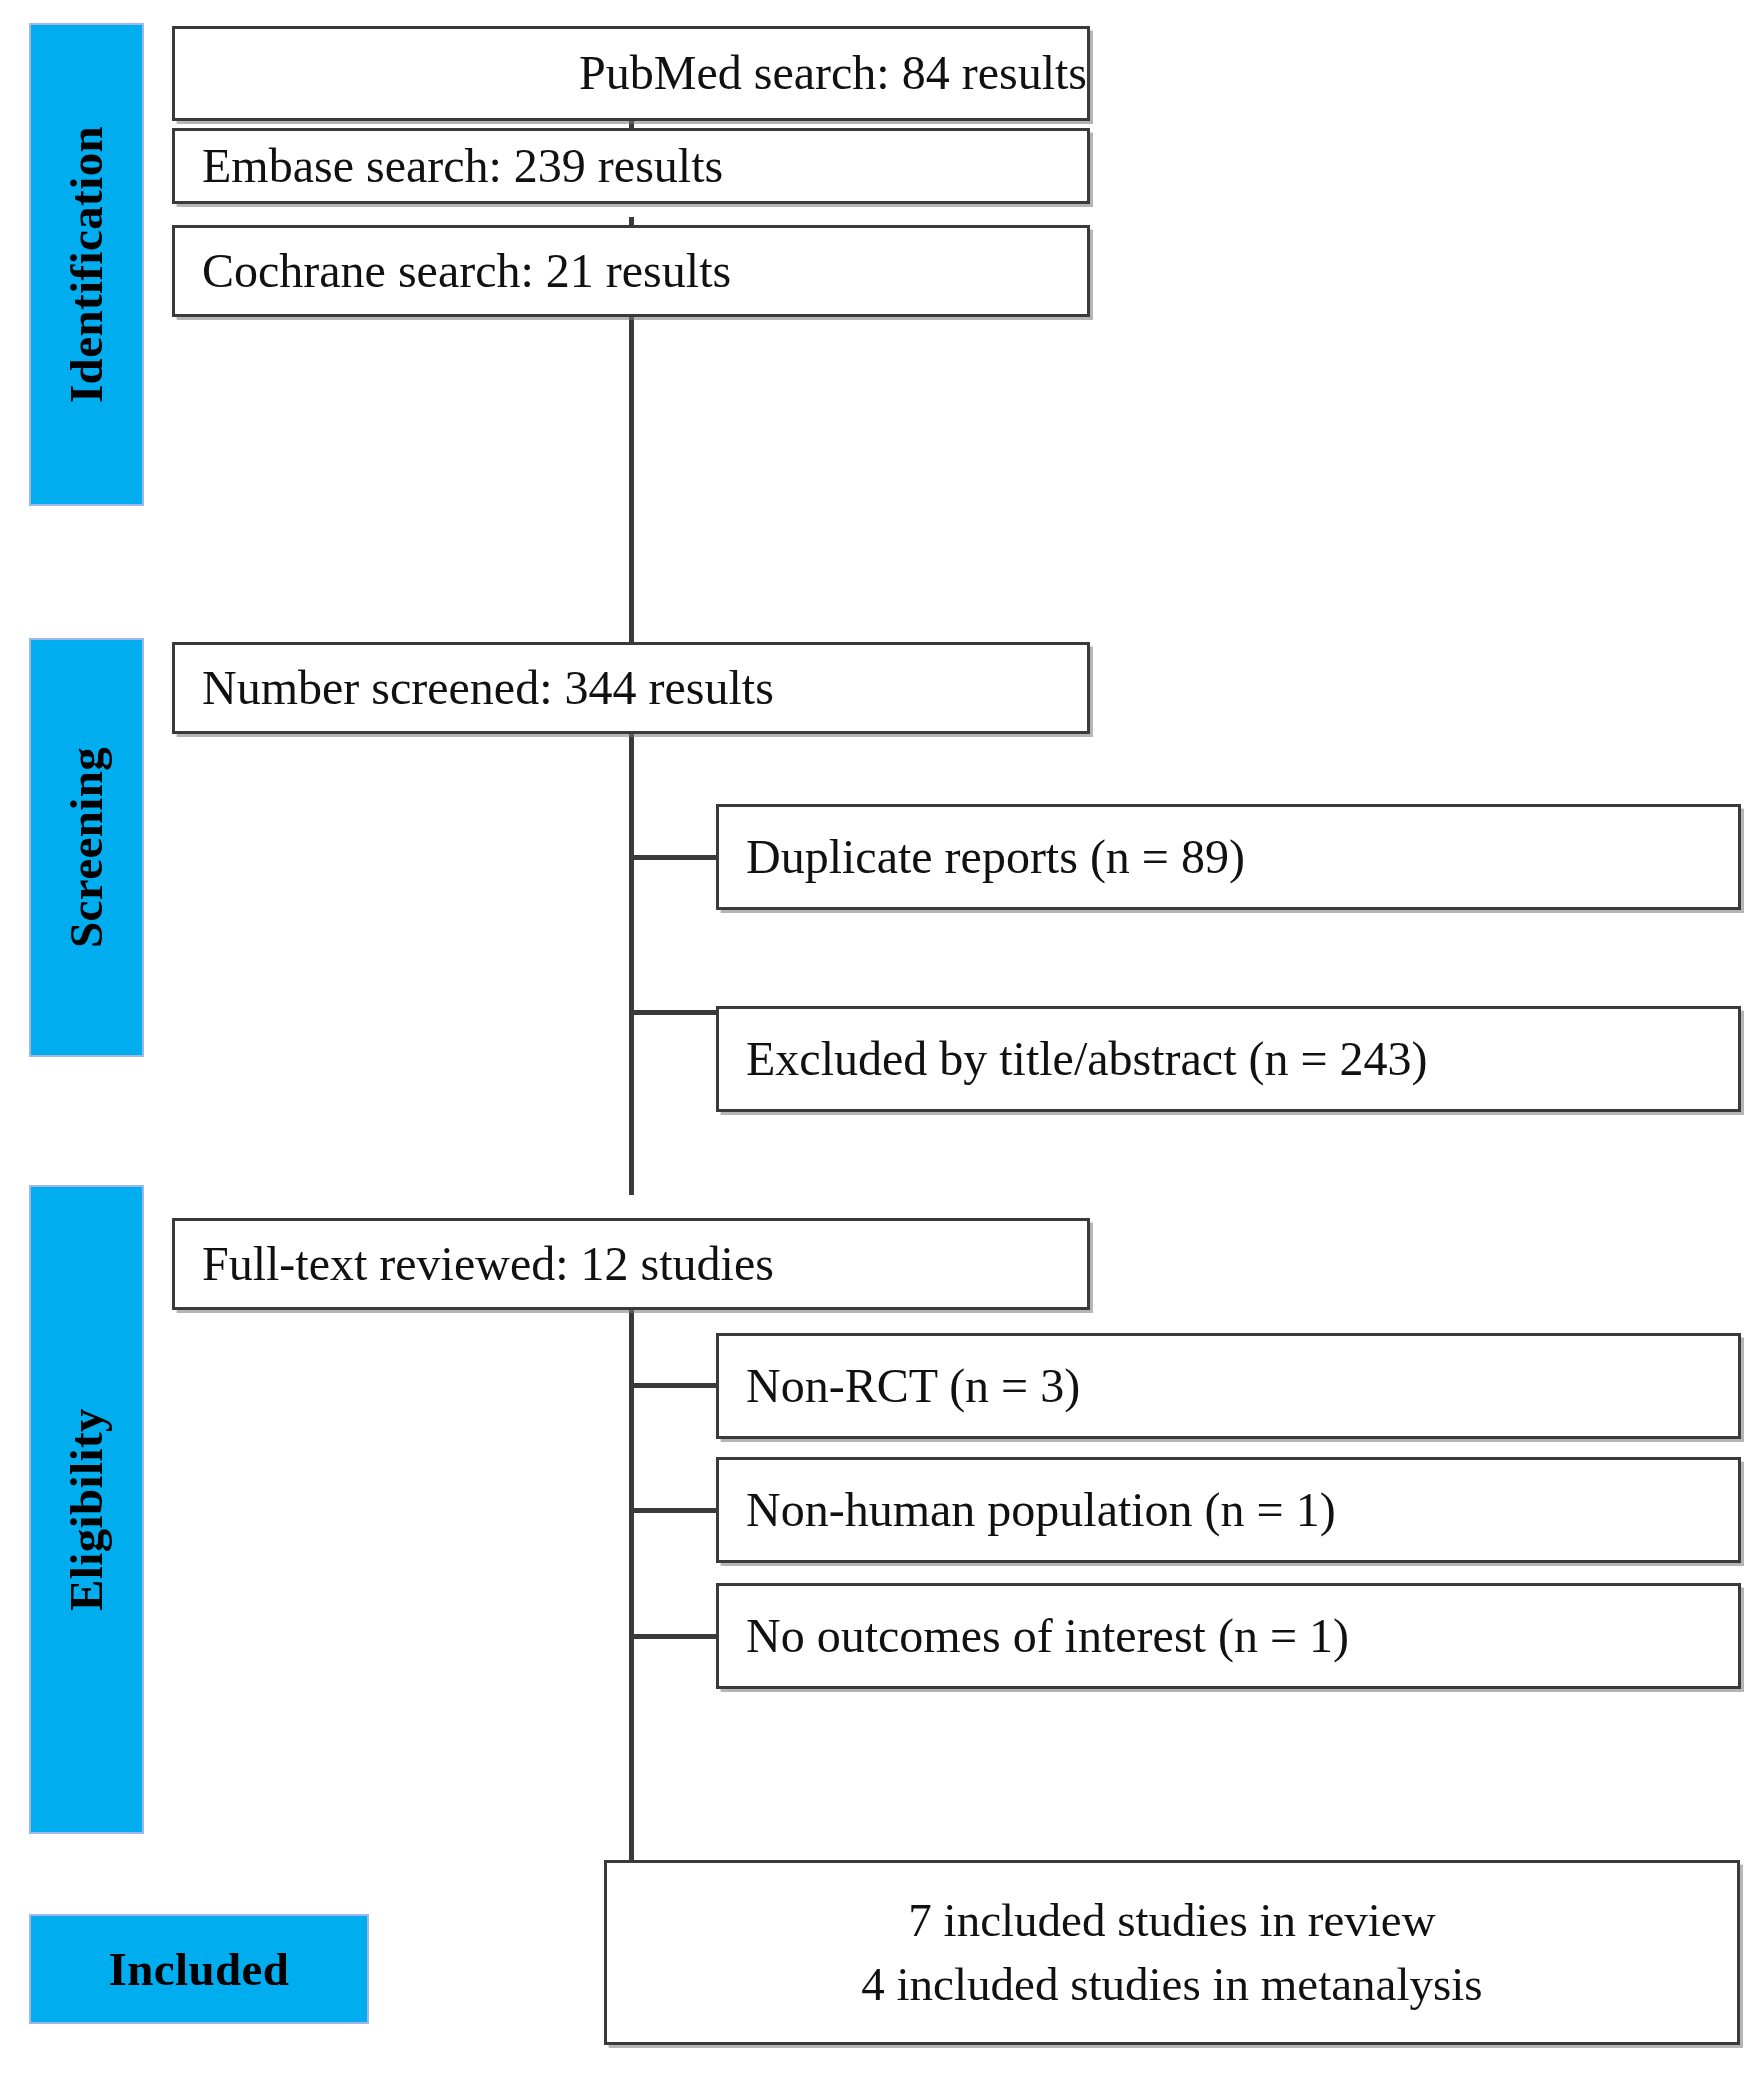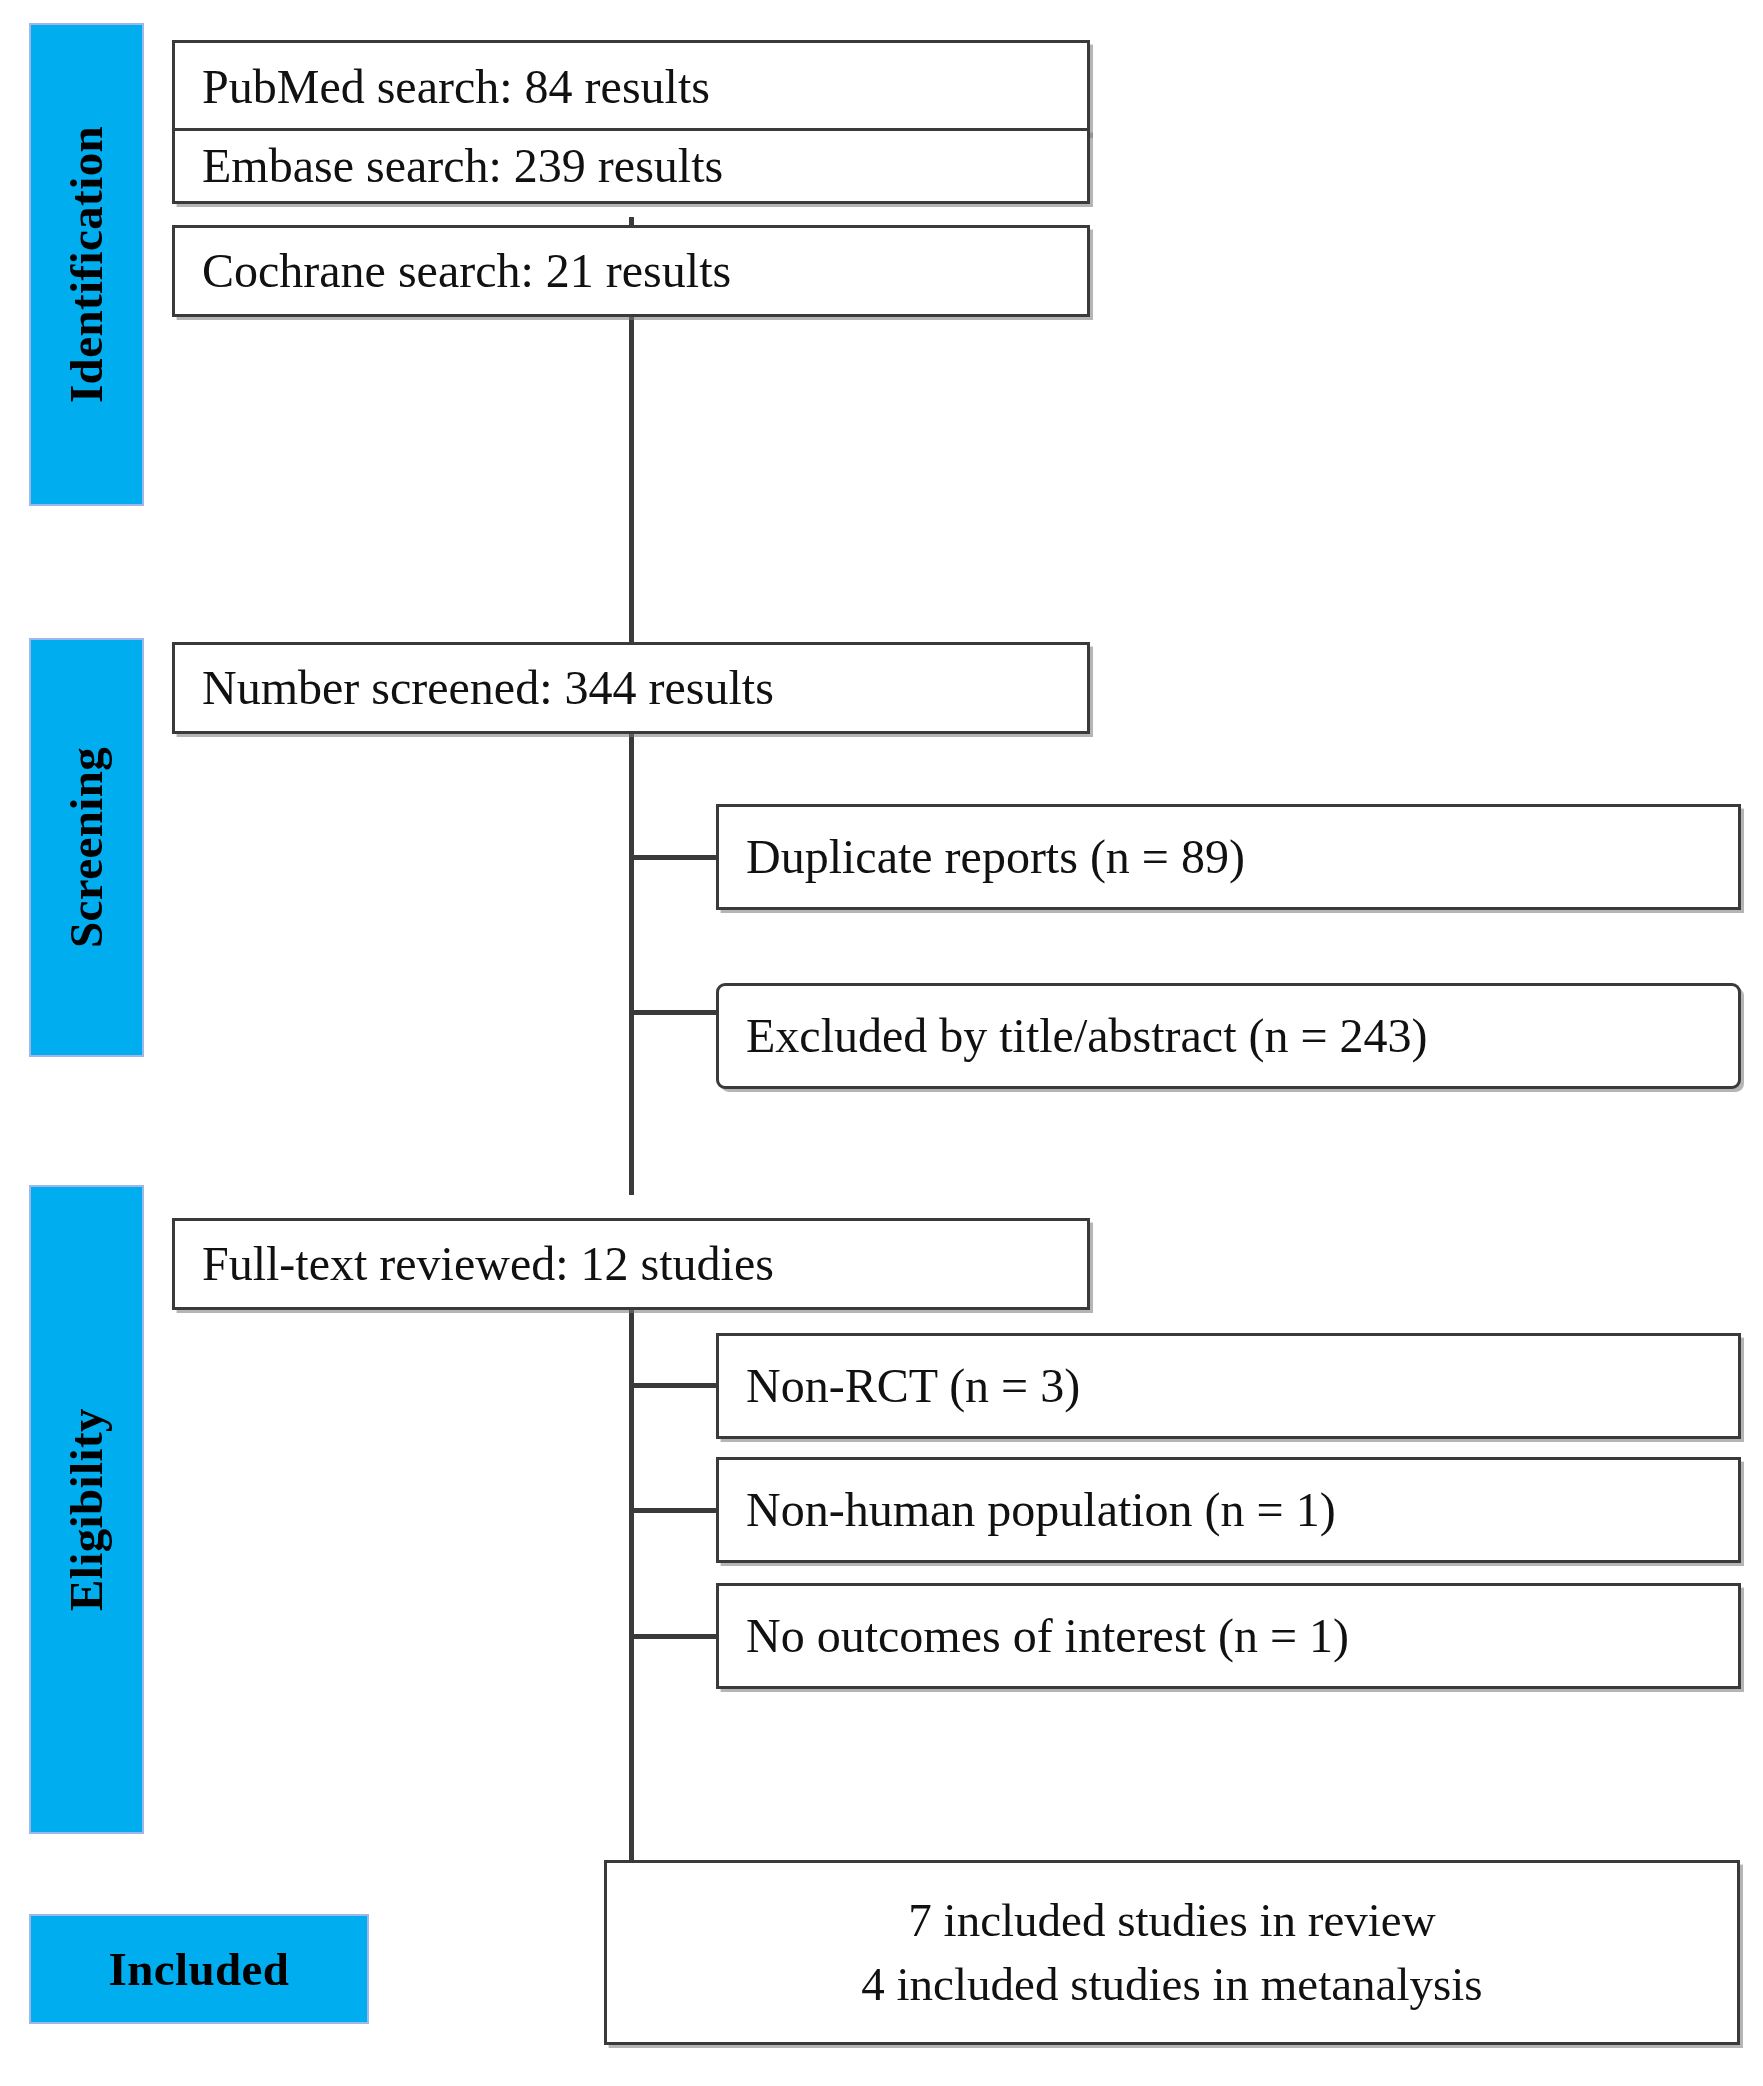--- a/index.html
+++ b/index.html
@@ -61,31 +61,31 @@
     font-size: 48px;
     color: #111111;
     line-height: 1.18;
     white-space: nowrap;
     padding-left: 27px;
   }
 
   
   .main-box { left: 172px; width: 918px; }
 
-  #box-pubmed    { top: 40px;  height: 95px; }
+  #box-pubmed    { top: 26px;  height: 95px; justify-content: flex-end; }
   #box-embase    { top: 128px; height: 76px; }
   #box-cochrane  { top: 225px; height: 92px; }
   #box-screened  { top: 642px; height: 92px; }
   #box-fulltext  { top: 1218px; height: 92px; }
 
   
   .excl-box { left: 716px; width: 1025px; }
 
   #box-duplicate    { top: 804px; height: 106px; }
-  #box-excluded-ta  { top: 983px; height: 106px; border-radius: 9px; }
+  #box-excluded-ta  { top: 1006px; height: 106px; }
   #box-nonrct       { top: 1333px; height: 106px; }
   #box-nonhuman     { top: 1457px; height: 106px; }
   #box-nooutcomes   { top: 1583px; height: 106px; }
 
   
   #box-included-final {
     left: 604px;
     top: 1860px;
     width: 1136px;
     height: 185px;

